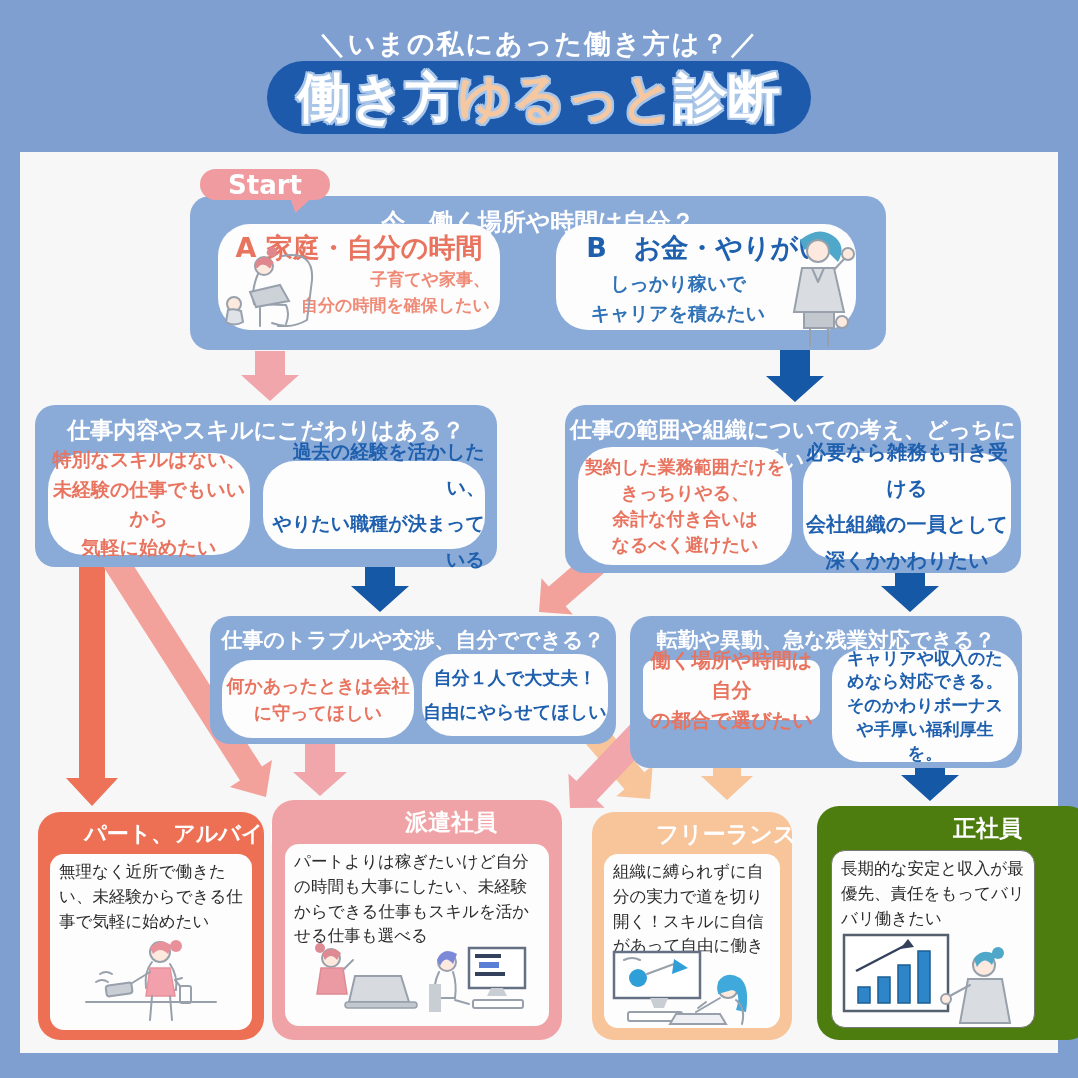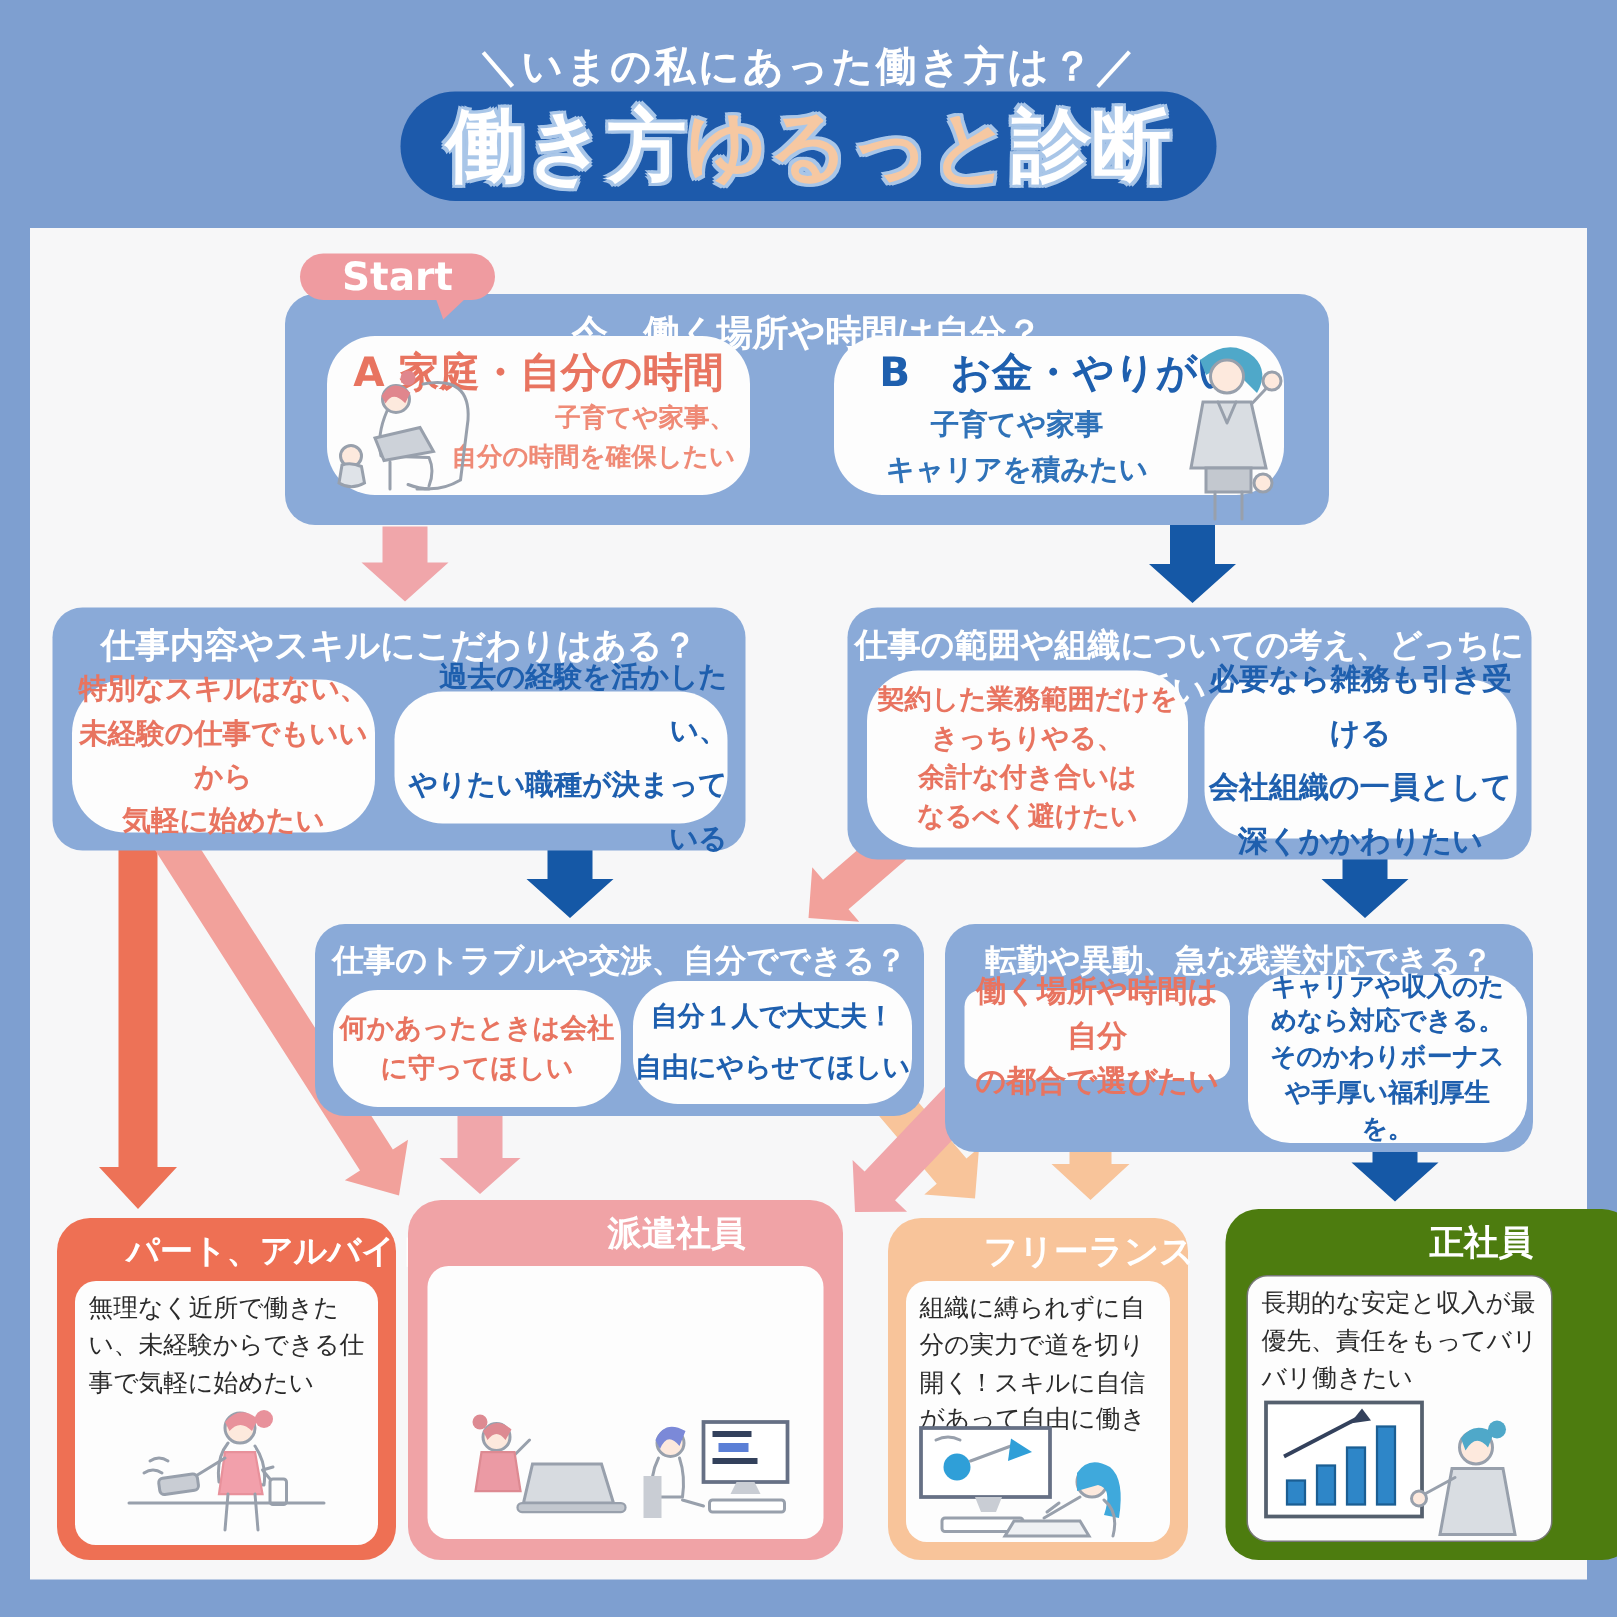--- a/index.html
+++ b/index.html
@@ -88,21 +88,21 @@
         <circle cx="52" cy="14" r="5" fill="#e0868d"></circle>
         <path class="ln" d="M38,36 Q31,52 34,66 L66,67 Q70,76 66,86" fill="#ffffff"></path>
         <polygon points="30,54 60,47 69,63 36,69" fill="#cdd2d9" stroke="#98a0ac" stroke-width="2"></polygon>
         <path class="ln" d="M40,70 L40,88 M58,88 L66,88"></path>
         <circle class="skin" cx="14" cy="66" r="7"></circle>
         <path d="M8,72 Q14,70 21,73 L23,84 Q14,89 6,84 Z" fill="#dfe3e8" stroke="#98a0ac" stroke-width="2"></path>
       </svg>
     </div>
     <div class="bubble" style="left:366px;top:28px;width:300px;height:106px;border-radius:32px;">
       <div class="b-title">B　お金・やりがい</div>
-      <div class="b-sub pre">子育てや家事
+      <div class="b-sub pre">しっかり稼いで
 キャリアを積みたい</div>
       <svg class="illus" style="right:-12px;bottom:-22px;" width="96" height="128" viewBox="0 0 96 128">
         <path d="M28,16 Q48,0 64,14 Q74,24 66,38 L56,28 Q44,18 32,26 Z" fill="#4fa8c9"></path>
         <circle class="skin" cx="46" cy="27" r="11"></circle>
         <path class="ln" d="M58,50 L74,33"></path>
         <circle class="skin" cx="76" cy="30" r="6"></circle>
         <polygon points="30,44 62,44 72,88 22,88" fill="#d9dde2" stroke="#98a0ac" stroke-width="2"></polygon>
         <path class="ln" d="M40,44 L46,58 L52,44" fill="#ffffff"></path>
         <rect x="32" y="88" width="30" height="16" fill="#c3c8cf" stroke="#98a0ac" stroke-width="2"></rect>
         <path class="ln" d="M38,104 L38,122 M56,104 L56,122"></path>
@@ -163,20 +163,21 @@
         <rect x="104" y="54" width="11" height="17" rx="2" fill="none" stroke="#98a0ac" stroke-width="2"></rect>
         <path class="ln" d="M104,54 L99,48 L106,46"></path>
         <path class="ln" d="M76,64 L74,88 M94,64 L96,88"></path>
       </svg>
     </div>
   </div>
 
   <div class="rbox" style="left: 272px; top: 800px; width: 290px; height: 240px; background: rgb(240, 163, 166);">
     <div class="rtitle">派遣社員</div>
     <div class="rinner" style="left:13px;top:44px;width:264px;height:182px;">
+      <div class="rdesc">パートよりは稼ぎたいけど自分の時間も大事にしたい、未経験からできる仕事もスキルを活かせる仕事も選べる</div>
       <svg class="illus" style="left:10px;bottom:2px;" width="244" height="84" viewBox="0 0 244 84">
         <circle class="skin" cx="36" cy="18" r="9"></circle>
         <path d="M27,14 Q36,4 46,13 L42,20 Q36,12 30,20 Z" fill="#dd8a92"></path>
         <circle cx="25" cy="8" r="5" fill="#dd8a92"></circle>
         <path class="ln" d="M44,34 L58,20"></path>
         <polygon points="26,28 48,28 52,54 22,54" fill="#eb9aa4" stroke="#dd8a92" stroke-width="1.5"></polygon>
         <polygon points="60,36 106,36 114,62 54,62" fill="#d7dbe0" stroke="#98a0ac" stroke-width="2"></polygon>
         <rect x="50" y="62" width="72" height="6" rx="3" fill="#c3c8cf" stroke="#98a0ac" stroke-width="1.5"></rect>
         <circle class="skin" cx="152" cy="22" r="9"></circle>
         <path d="M142,20 Q148,6 162,14 L158,24 Q150,14 145,26 Z" fill="#7b89d8"></path>

